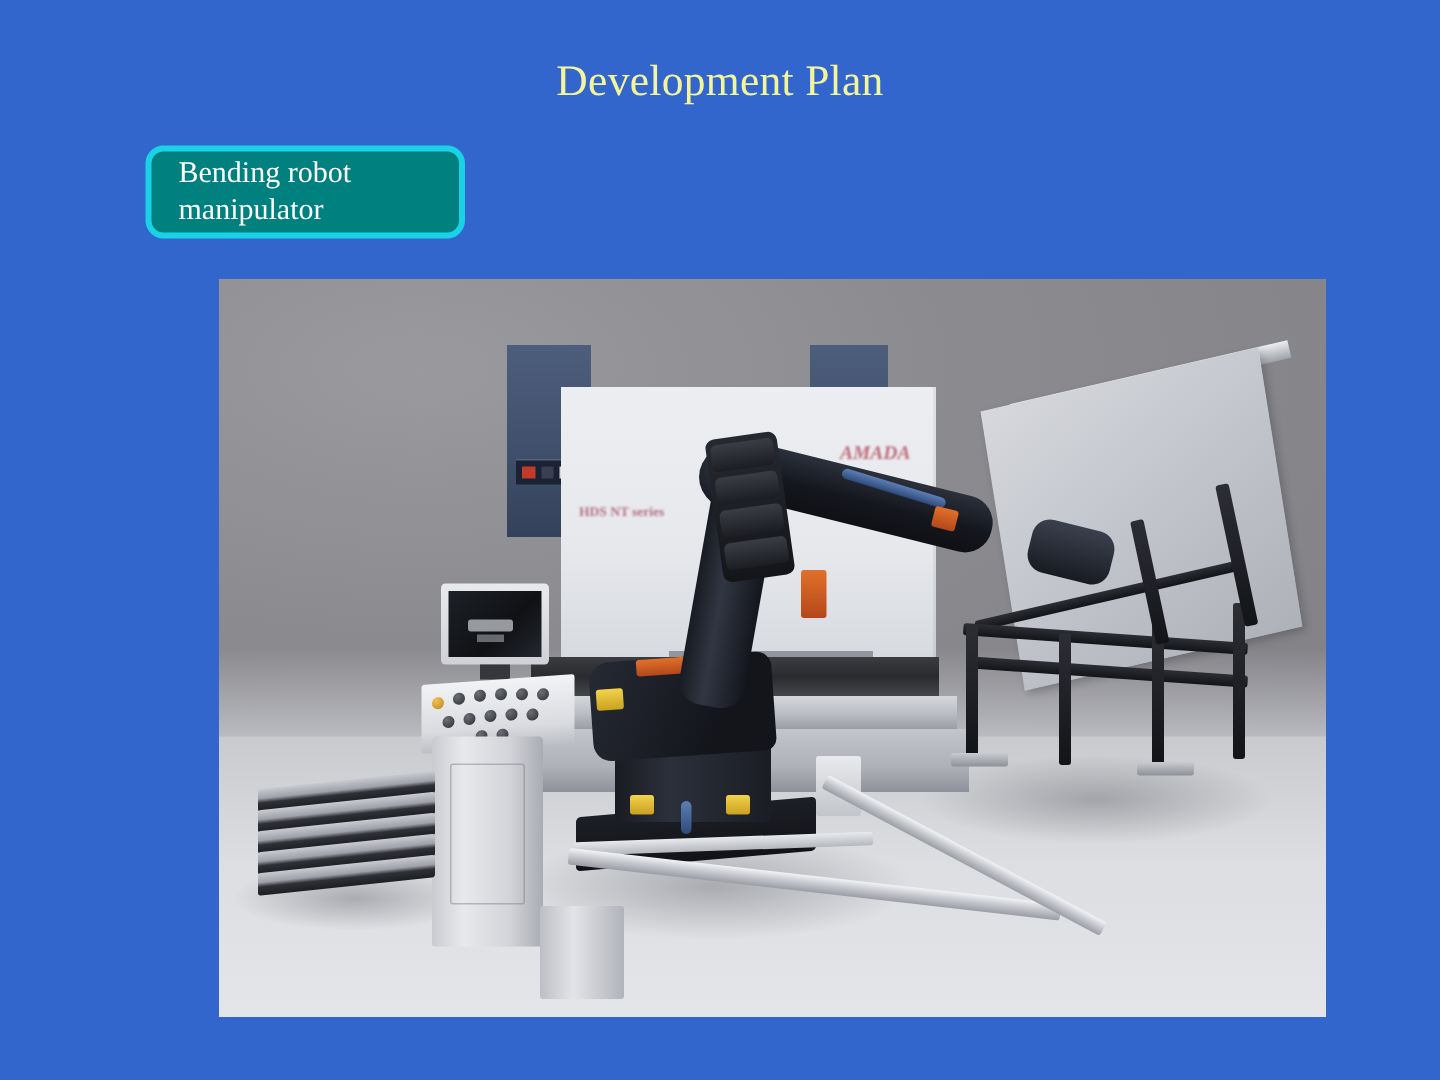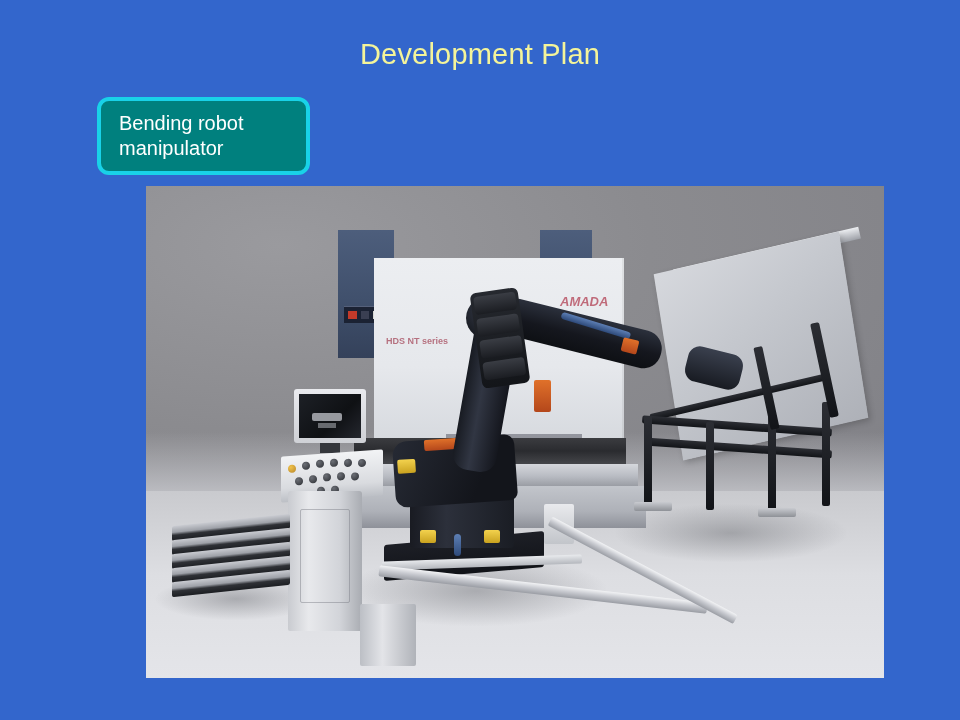--- a/index.html
+++ b/index.html
@@ -10,20 +10,21 @@
   body {
     font-family: "Liberation Sans", sans-serif;
   }
 
   #slide {
     position: relative;
     width: 960px;
     height: 720px;
     overflow: hidden;
     background: #3366cc;
+    font-family: Liberation Serif, serif;
   }
 
   
   #slide-title {
     position: absolute;
     left: 0;
     top: 37px;
     width: 960px;
     text-align: center;
     font-size: 29px;
@@ -33,21 +34,21 @@
     white-space: nowrap;
     user-select: none;
   }
 
   
   #callout-box {
     position: absolute;
     left: 97px;
     top: 97px;
     width: 213px;
-    height: 78px;
+    height: 62px;
     box-sizing: border-box;
     background: #00807e;
     border: 4px solid #19d2e8;
     border-radius: 12px;
     display: flex;
     align-items: center;
     padding-left: 18px;
   }
   #callout-text {
     color: #ffffff;

